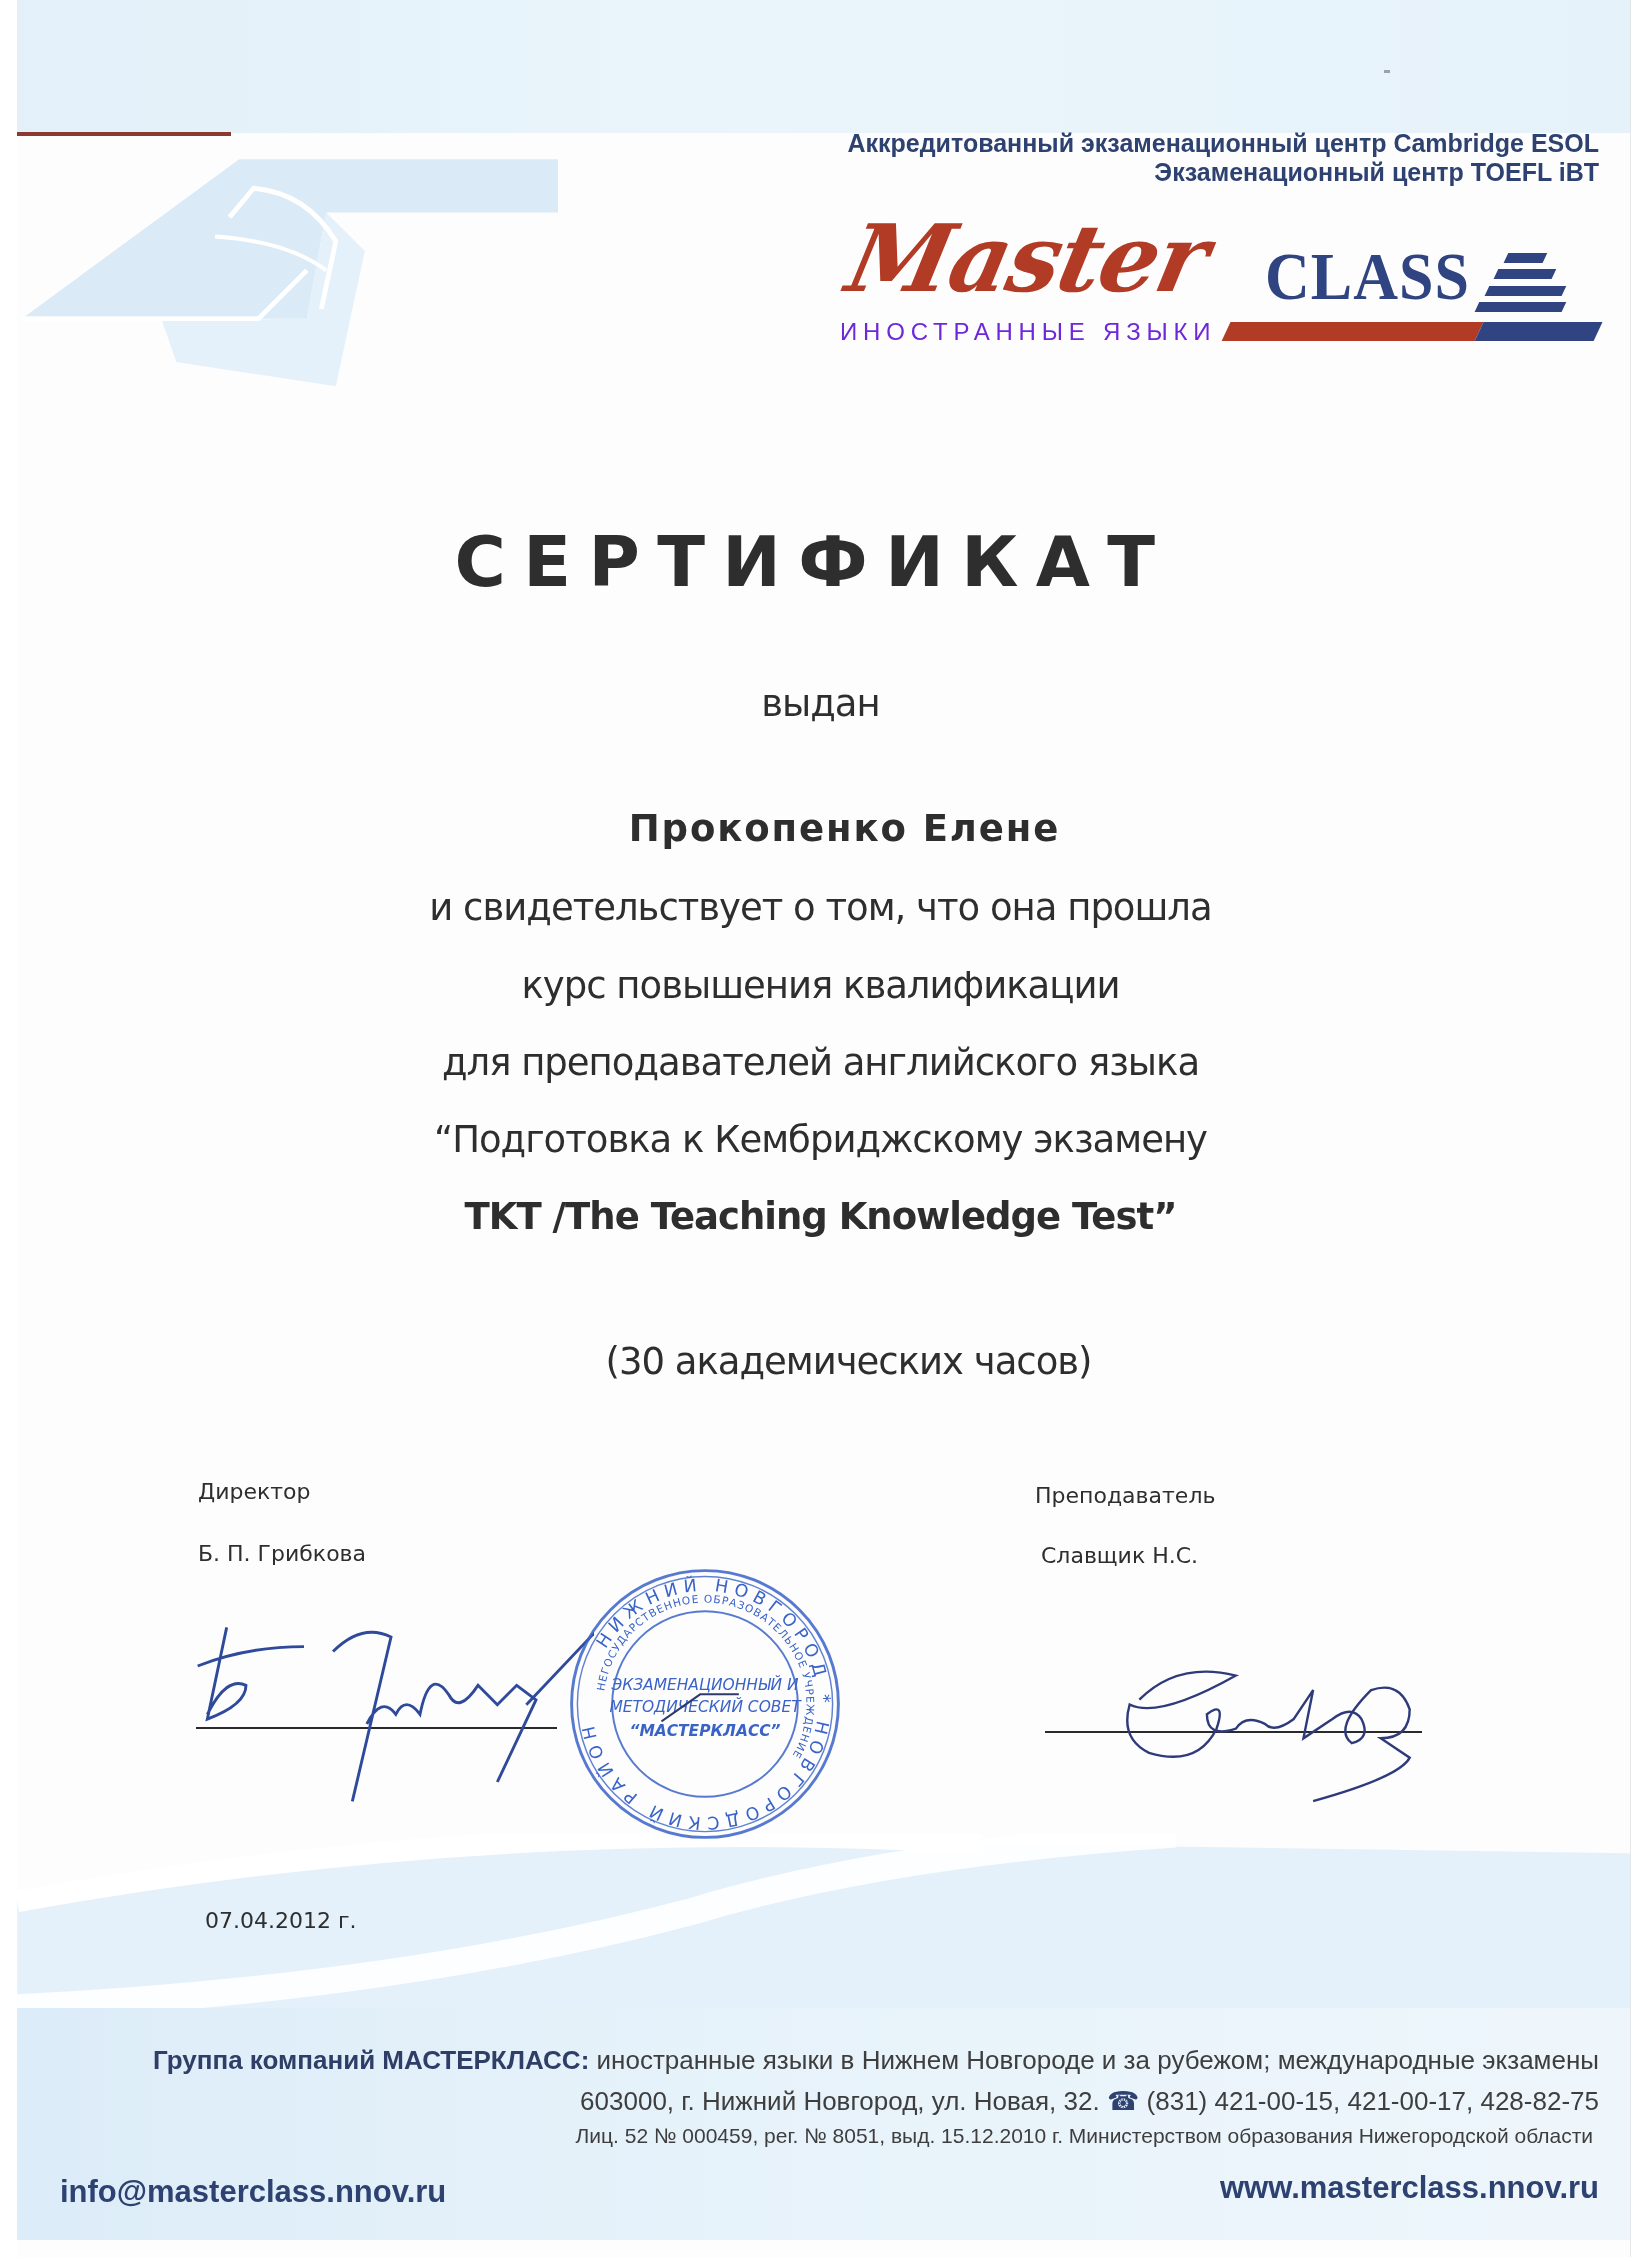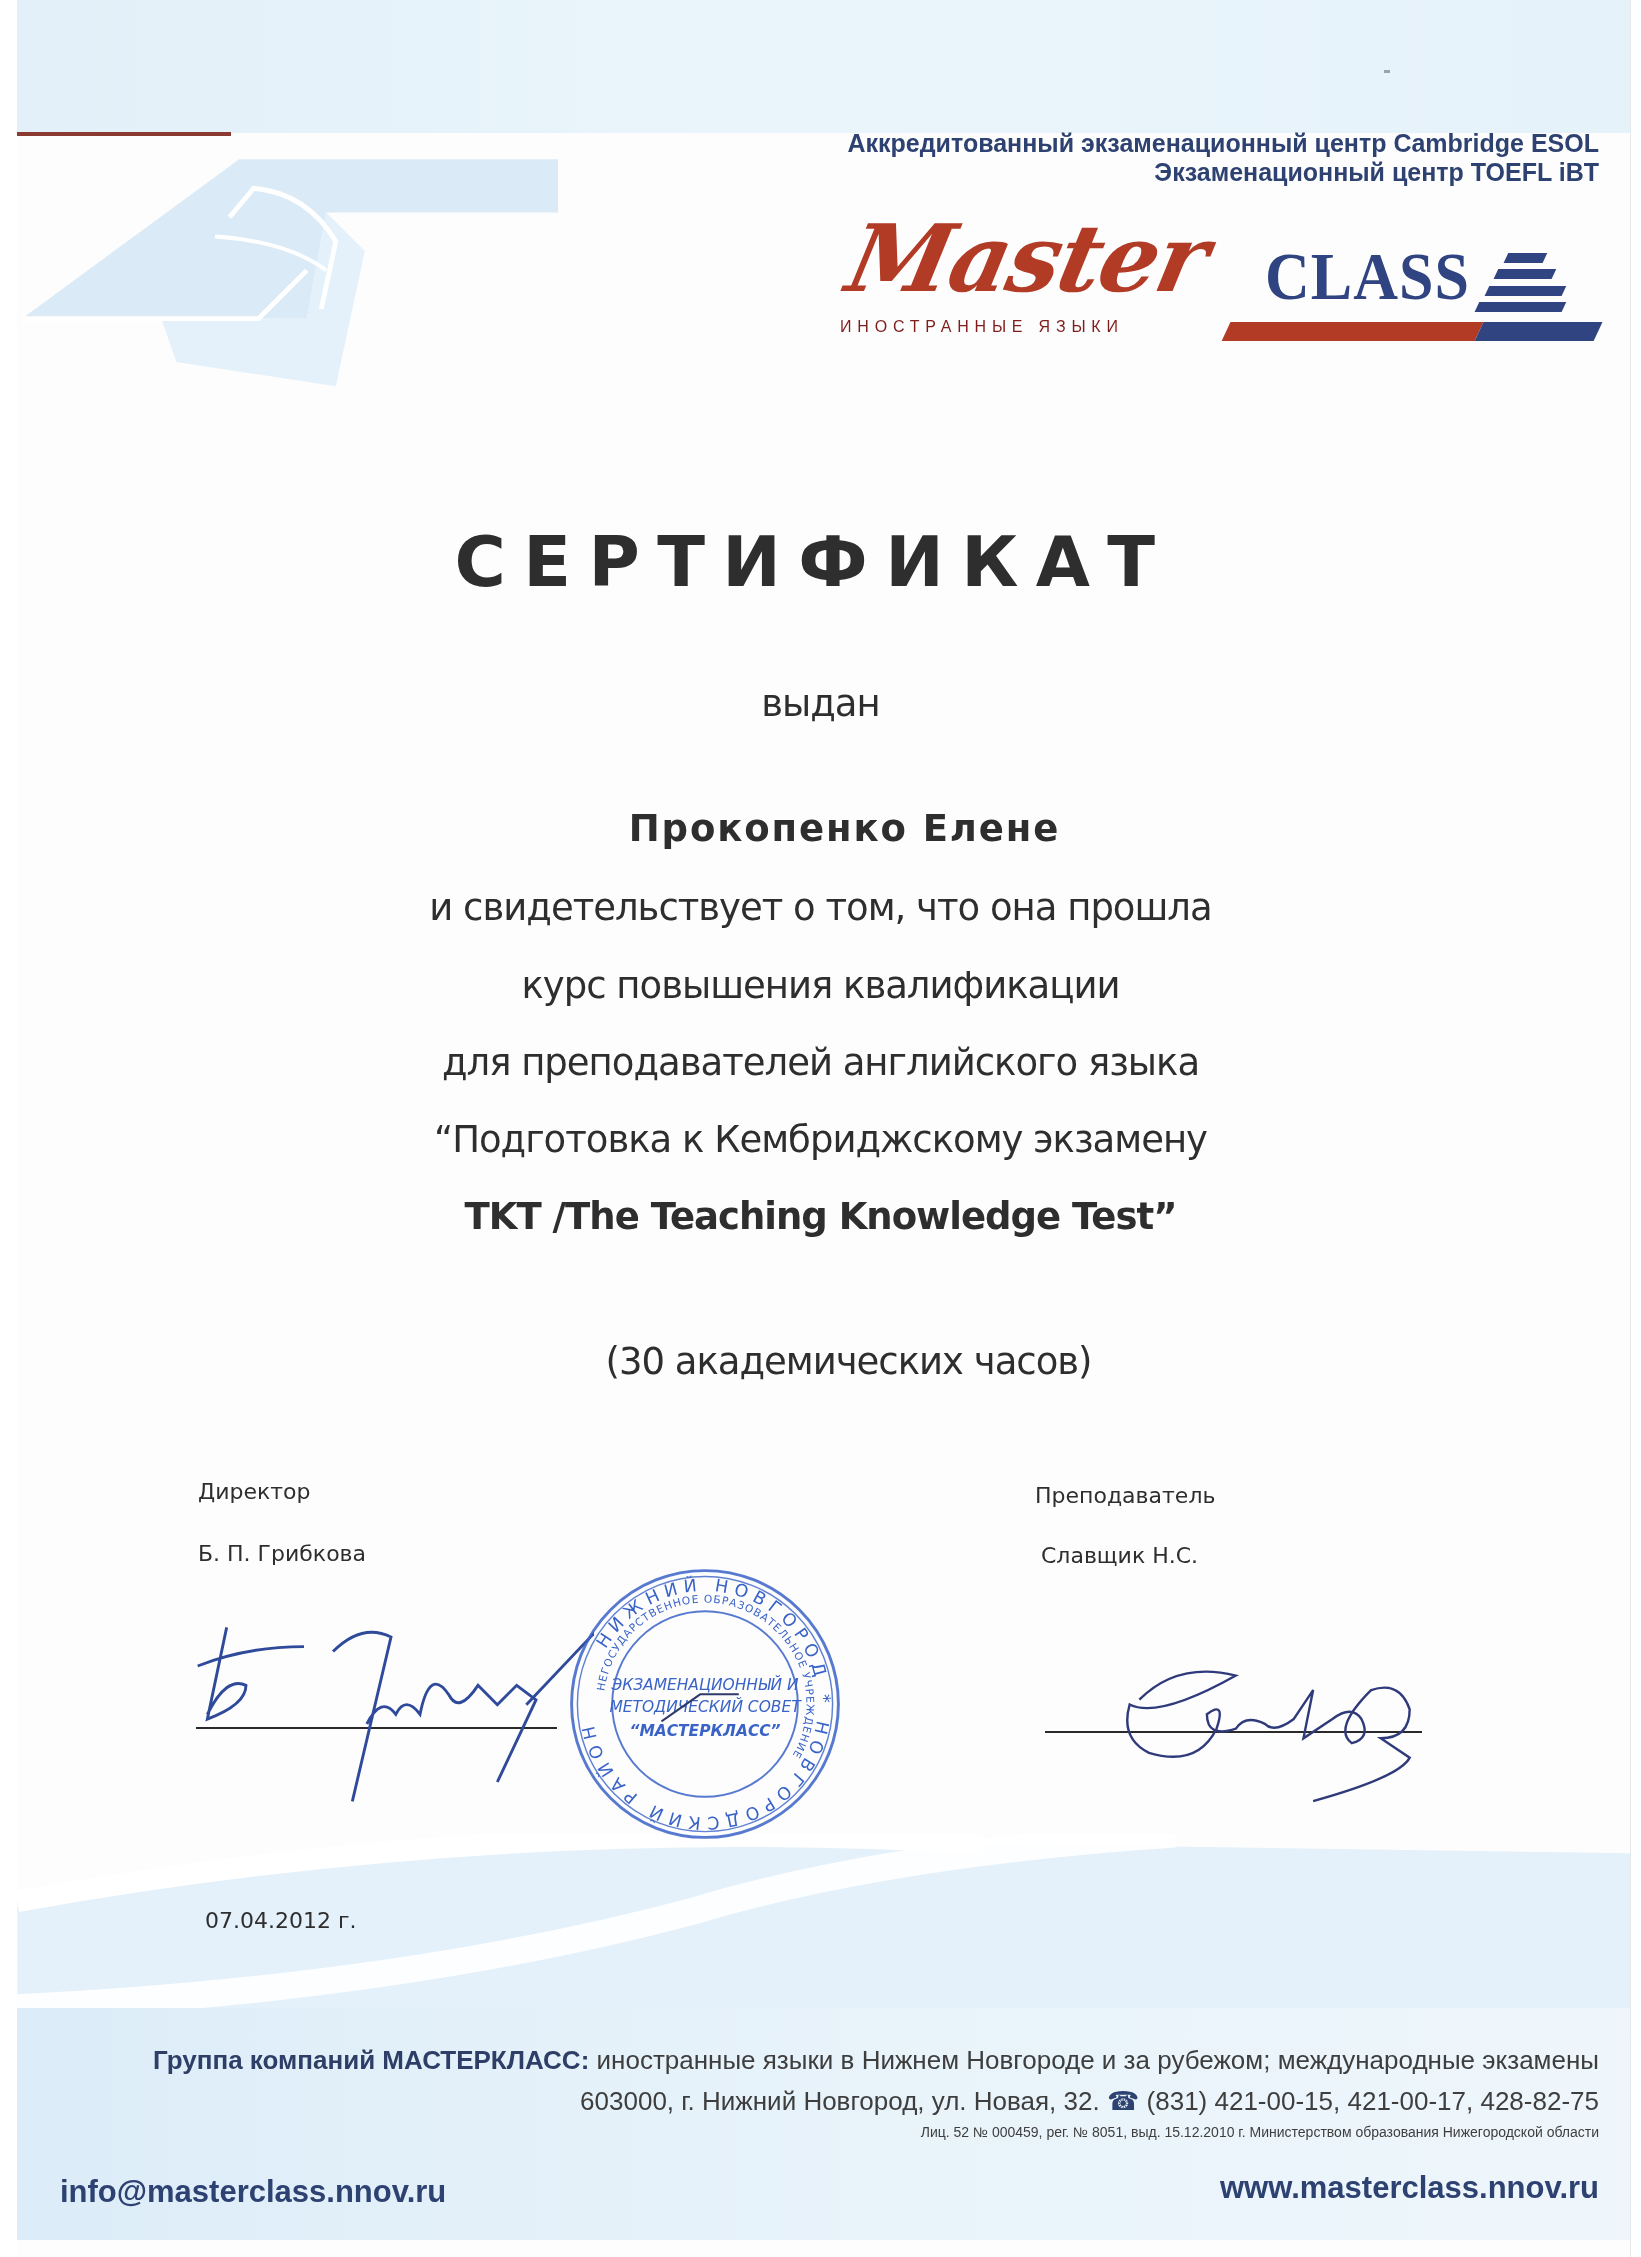--- a/index.html
+++ b/index.html
@@ -33,22 +33,22 @@
     .logo-class {
       position: absolute; left: 425px; top: 27px;
       font-family: "Liberation Serif", serif; font-weight: bold;
       font-size: 62px; color: #2f4480; letter-spacing: 1px;
       transform: scaleY(1.1);
     }
     .logo-lines { position: absolute; left: 637px; top: 39px; }
     .logo-lines div { height: 9.7px; background: #2f4480; margin-bottom: 6.8px; transform: skewX(-25deg); }
     .logo-sub {
       position: absolute; left: 0; top: 104px;
-      font-family: "Liberation Sans", sans-serif; font-size: 16px;
-      letter-spacing: 5.8px; color: #7f1d1d;
+      font-family: "Liberation Sans", sans-serif; font-size: 24px;
+      letter-spacing: 5.8px; color: #6d28d9;
     }
     .logo-bar { position: absolute; left: 386px; top: 108px; width: 372px; height: 19.3px; transform: skewX(-25deg); display: flex; }
     .logo-bar .red { width: 68%; background: #b23b26; }
     .logo-bar .blue { width: 32%; background: #2f4480; }
 
     .title {
       position: absolute; left: 0; width: 1627px; top: 521px; text-align: center;
       font-family: "DejaVu Sans", sans-serif; font-weight: bold;
       font-size: 70px; letter-spacing: 17.4px; color: #2e2e2e;
     }
@@ -76,21 +76,21 @@
     .dir-line { left: 196px; top: 1727px; width: 361px; }
     .teach-line { left: 1045px; top: 1731px; width: 377px; }
     .svg-abs { position: absolute; }
 
     .footer-wave { position: absolute; left: 17.4px; top: 1834px; }
     .footer-band { position: absolute; left: 17.4px; top: 2008px; width: 1614px; height: 232px; background: linear-gradient(90deg, #dcecf8 0%, #e6f2fa 40%, #eef6fb 100%); }
     .footer-text { position: absolute; font-family: "Liberation Sans", sans-serif; color: #3e3e3e; white-space: nowrap; }
     .f1 { right: 42px; top: 2045px; font-size: 26px; }
     .f1 b { color: #2e3e66; }
     .f2 { right: 42px; top: 2086px; font-size: 26px; }
-    .f3 { right: 42px; top: 2124px; font-size: 14px; }
+    .f3 { right: 48px; top: 2124px; font-size: 21px; }
     .f-email { left: 60px; top: 2174px; font-size: 31px; font-weight: bold; color: #2e4272; }
     .f-web { right: 42px; top: 2170px; font-size: 31px; font-weight: bold; color: #2e4272; }
     .phone-icon { color: #2e4272; }
     .scan-dot { position: absolute; left: 1384px; top: 70px; width: 5.8px; height: 2.9px; background: #9aa3ab; }
   </style>
 </head>
 <body>
 
 <div class="page"></div>
 <div class="left-edge"></div>

